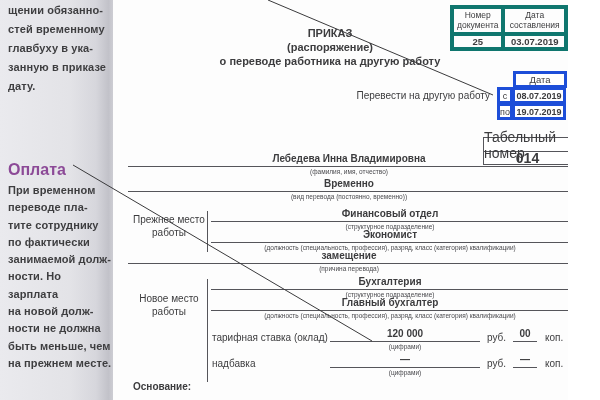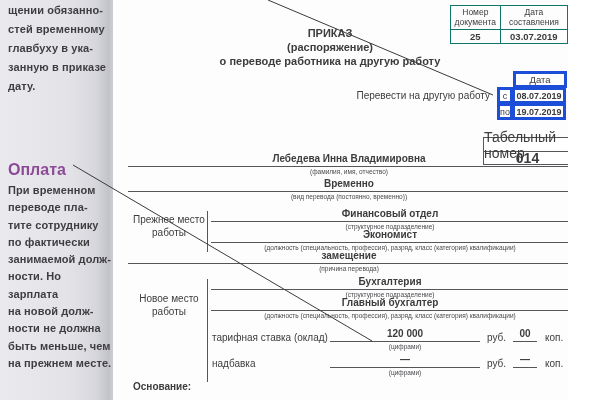--- a/index.html
+++ b/index.html
@@ -25,21 +25,21 @@
     font-size:10px; font-weight:700; line-height:12px; height:14px; padding-bottom:1px; }
   .field .caption { display:block; text-align:center; font-size:6.5px; color:#4a4a4e;
     line-height:8px; margin-top:1px; white-space:nowrap; }
 
   .lbl { position:absolute; font-size:10px; color:#3c3c3e; }
   .vline { position:absolute; width:0; border-left:1px solid #55555a; }
   .place-label { position:absolute; width:72px; text-align:center; font-size:10px; line-height:13px; }
 
   
   .num-table { position:absolute; left:450px; top:5px; border-collapse:collapse; }
-  .num-table th, .num-table td { border:1px solid #0f766e; text-align:center; vertical-align:middle; }
+  .num-table th, .num-table td { border:4px solid #0f766e; text-align:center; vertical-align:middle; }
   .num-table th { font-size:8.5px; font-weight:400; line-height:9.5px; padding:2px 3px; }
   .num-table td { font-size:9.5px; font-weight:700; height:14px; }
   .num-table .c1 { width:50px; } .num-table .c2 { width:70px; }
 
   
   .title { position:absolute; left:165px; top:26px; width:330px; text-align:center;
     font-size:11px; font-weight:700; line-height:14px; }
 
   .transfer-lbl { position:absolute; left:355px; top:90px; width:135px; text-align:right; font-size:10px; }
 

